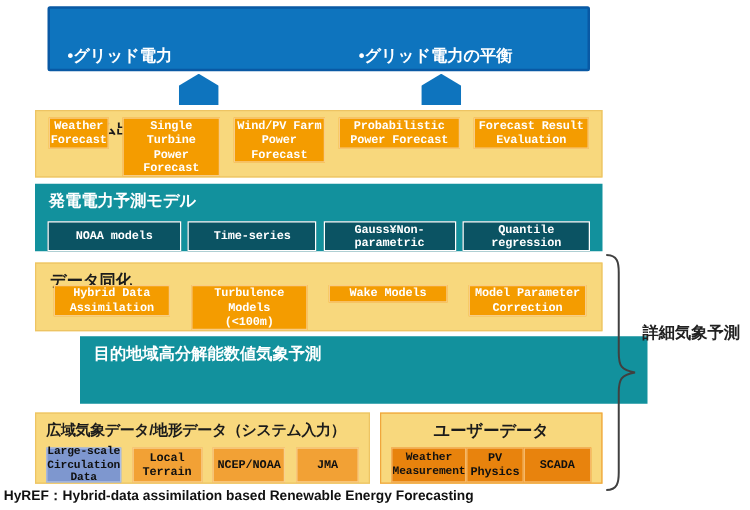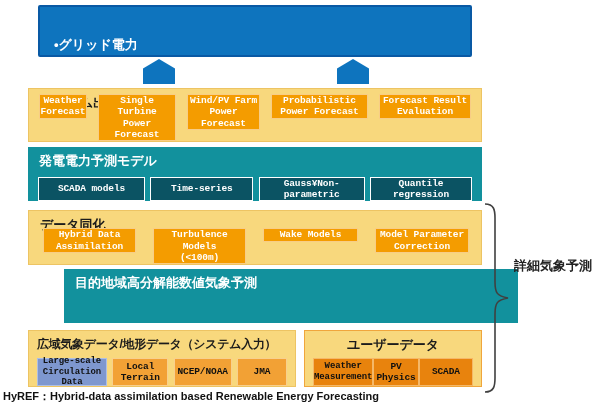--- a/index.html
+++ b/index.html
@@ -61,20 +61,24 @@
 </head>
 <body>
 
 <div class="canvas">
 
   <div class="goal-box">
     <div class="goal-col left">
       <div>•グリッド電力</div>
       <div>•自然エネルギー投入量最適</div>
     </div>
+    <div class="goal-col right">
+      <div>•グリッド電力の平衡</div>
+      <div>•効率</div>
+    </div>
   </div>
 
   <div class="up-arrow a1"></div>
   <div class="up-arrow a2"></div>
 
   <div class="section sec-yellow" id="sec-system-output">
     <div class="sec-title">システム出力</div>
     <div class="box-row">
       <div class="box box-orange" style="width:48px">Weather
 Forecast</div>
@@ -85,21 +89,21 @@
       <div class="box box-orange" style="width:97px">Probabilistic
 Power Forecast</div>
       <div class="box box-orange" style="width:92px">Forecast Result
 Evaluation</div>
     </div>
   </div>
 
   <div class="section sec-teal" id="sec-power-model">
     <div class="sec-title">発電電力予測モデル</div>
     <div class="box-row">
-      <div class="box box-dteal" style="width:107px;height:24px">SCADA models</div>
+      <div class="box box-dteal" style="width:107px;height:24px">NOAA models</div>
       <div class="box box-dteal" style="width:103px;height:24px">Time-series</div>
       <div class="box box-dteal" style="width:106px;height:24px">Gauss¥Non-parametric</div>
       <div class="box box-dteal" style="width:102px;height:24px">Quantile regression</div>
     </div>
   </div>
 
   <div class="section sec-yellow" id="sec-data-assim">
     <div class="sec-title">データ同化</div>
     <div class="box-row" style="left:14px;right:12px">
       <div class="box box-orange" style="width:93px">Hybrid Data
@@ -112,21 +116,21 @@
     </div>
   </div>
 
   <div class="section sec-teal" id="sec-nwp">
     <div class="sec-title">目的地域高分解能数値気象予測</div>
   </div>
 
   <div class="section sec-yellow" id="sec-wide-input">
     <div class="sec-title">広域気象データ/地形データ（システム入力）</div>
     <div class="box-row">
-      <div class="box box-peri" style="width:70px;height:28px;font-size:9px">Large-scale
+      <div class="box box-peri" style="width:60px;height:28px;font-size:9px">Large-scale
 Circulation Data</div>
       <div class="box box-lorange" style="width:56px;height:28px">Local Terrain</div>
       <div class="box box-lorange" style="width:58px;height:28px">NCEP/NOAA</div>
       <div class="box box-lorange" style="width:50px;height:28px">JMA</div>
     </div>
   </div>
 
   <div class="section sec-yellow" id="sec-user-data">
     <div class="sec-title">ユーザーデータ</div>
     <div class="box-row">

